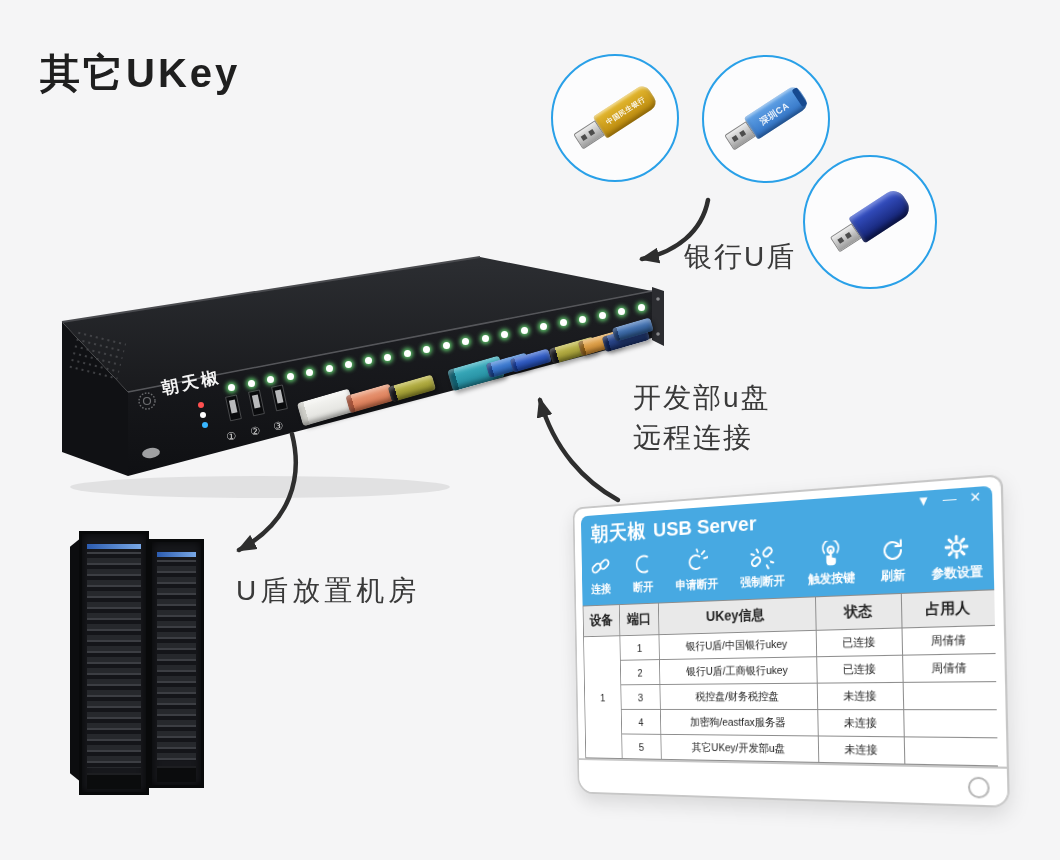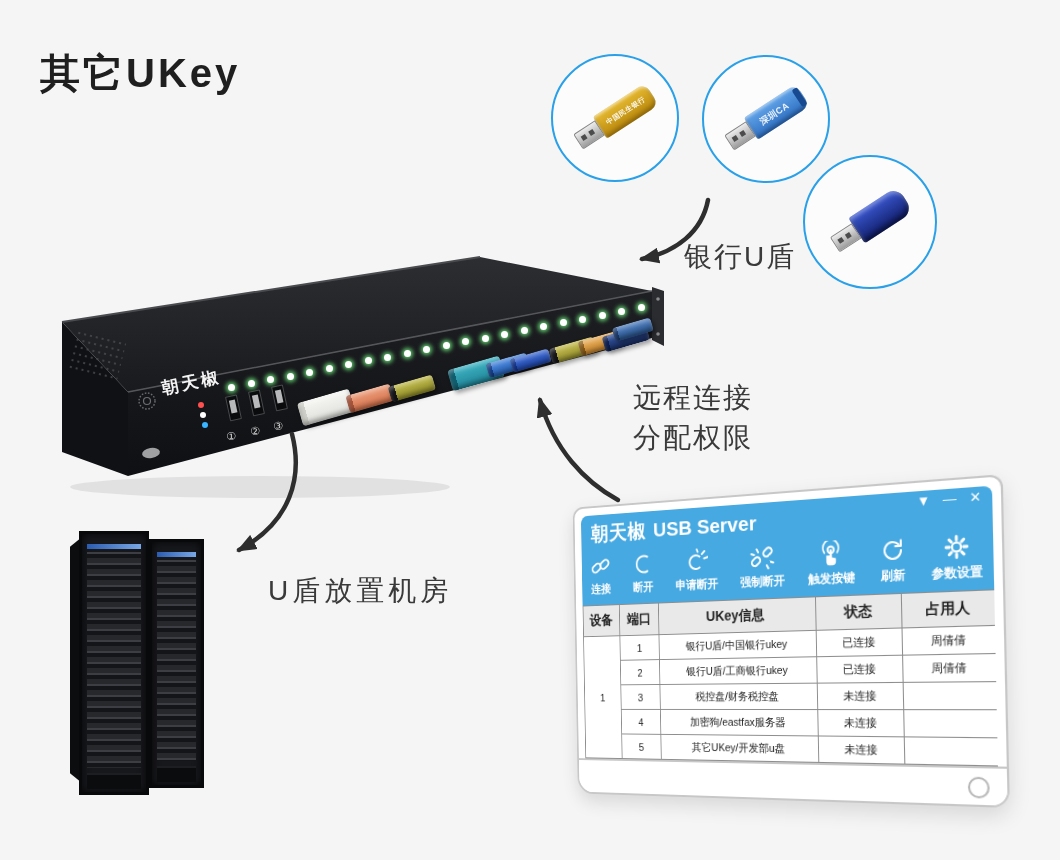--- a/index.html
+++ b/index.html
@@ -5,21 +5,21 @@
   html,body{margin:0;padding:0;background:#e9e9ea;}
   .canvas{position:relative;width:1060px;height:860px;background:#f5f5f6;overflow:hidden;
           font-family:"Liberation Sans","DejaVu Sans",sans-serif;margin:0 auto;}
 
   
   .page-title{position:absolute;left:40px;top:46px;font-size:40px;font-weight:800;
               color:#1f1f1f;letter-spacing:3px;z-index:5;}
   .note{position:absolute;color:#3a3a3a;font-size:28px;font-weight:500;letter-spacing:2px;z-index:5;}
   .note-plug{left:684px;top:238px;}
   .note-remote{left:633px;top:378px;line-height:40px;}
-  .note-room{left:236px;top:572px;letter-spacing:4px;margin-left:32px;}
+  .note-room{left:236px;top:572px;letter-spacing:4px;}
 
   
   .ukey-circle{position:absolute;border-radius:50%;border:2px solid #29a0e8;background:#fcfcfd;
                display:flex;align-items:center;justify-content:center;z-index:4;overflow:hidden;}
   .circle-gold{left:551px;top:54px;width:124px;height:124px;}
   .circle-blue{left:702px;top:55px;width:124px;height:124px;}
   .circle-navy{left:803px;top:155px;width:130px;height:130px;}
   .usbkey{display:flex;align-items:center;transform:rotate(-33deg);}
   .usb-conn{width:24px;height:16px;background:linear-gradient(180deg,#ececec,#9b9b9b);
             border:1px solid #858585;border-radius:2px 0 0 2px;position:relative;flex:none;}
@@ -206,22 +206,22 @@
       <span class="led-dot" style="left: 312px; top: -60.8px;"></span>
       <span class="led-dot" style="left: 331.5px; top: -64.6px;"></span>
       <span class="led-dot" style="left: 351px; top: -68.4px;"></span>
       <span class="led-dot" style="left: 370.5px; top: -72.2px;"></span>
       <span class="led-dot" style="left: 390px; top: -76px;"></span>
       <span class="led-dot" style="left: 409.5px; top: -79.8px;"></span>
     </div>
 
   <div class="note note-plug">银行U盾</div>
   <div class="note note-remote">
+    <div>开发部u盘</div>
     <div>远程连接</div>
-    <div>分配权限</div>
   </div>
   <div class="note note-room">U盾放置机房</div>
 
   <div class="rack">
     <div class="rack-side"></div>
     <div class="tower tower-1">
       <div class="rack-strip"></div>
       <div class="slats"></div>
       <div class="feet"></div>
     </div>

